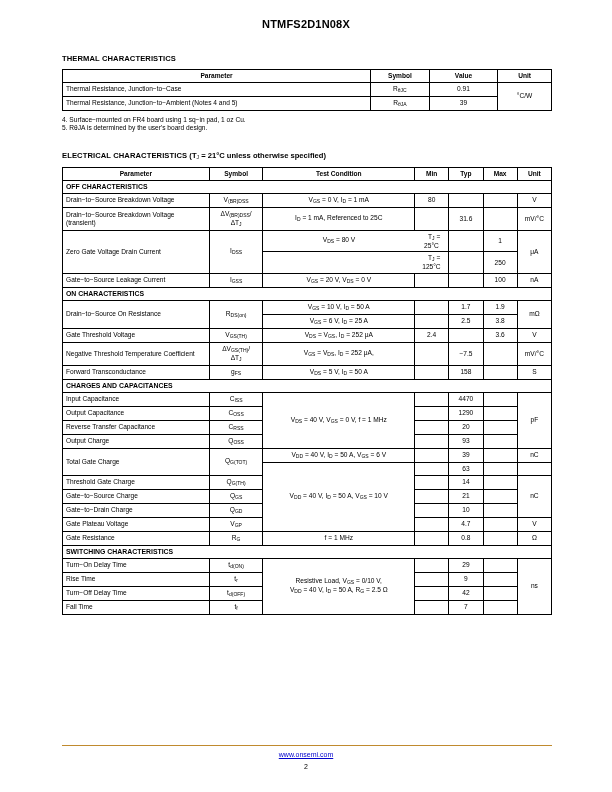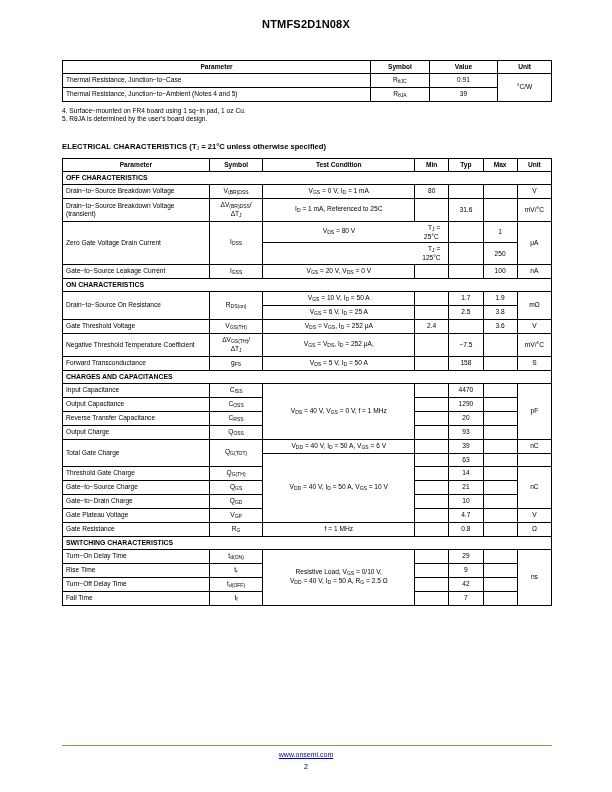--- a/index.html
+++ b/index.html
@@ -113,20 +113,21 @@
 </style>
 </head>
 <body>
 
 <div class="page">
 
   <div class="doc-title">NTMFS2D1N08X</div>
 
   <div class="content">
 
+    <div class="section-head">THERMAL CHARACTERISTICS</div>
 
     <div class="thermal-wrap">
       <table class="outer">
         <colgroup>
           <col style="width:63%">
           <col style="width:12%">
           <col style="width:14%">
           <col style="width:11%">
         </colgroup>
         <tbody>

